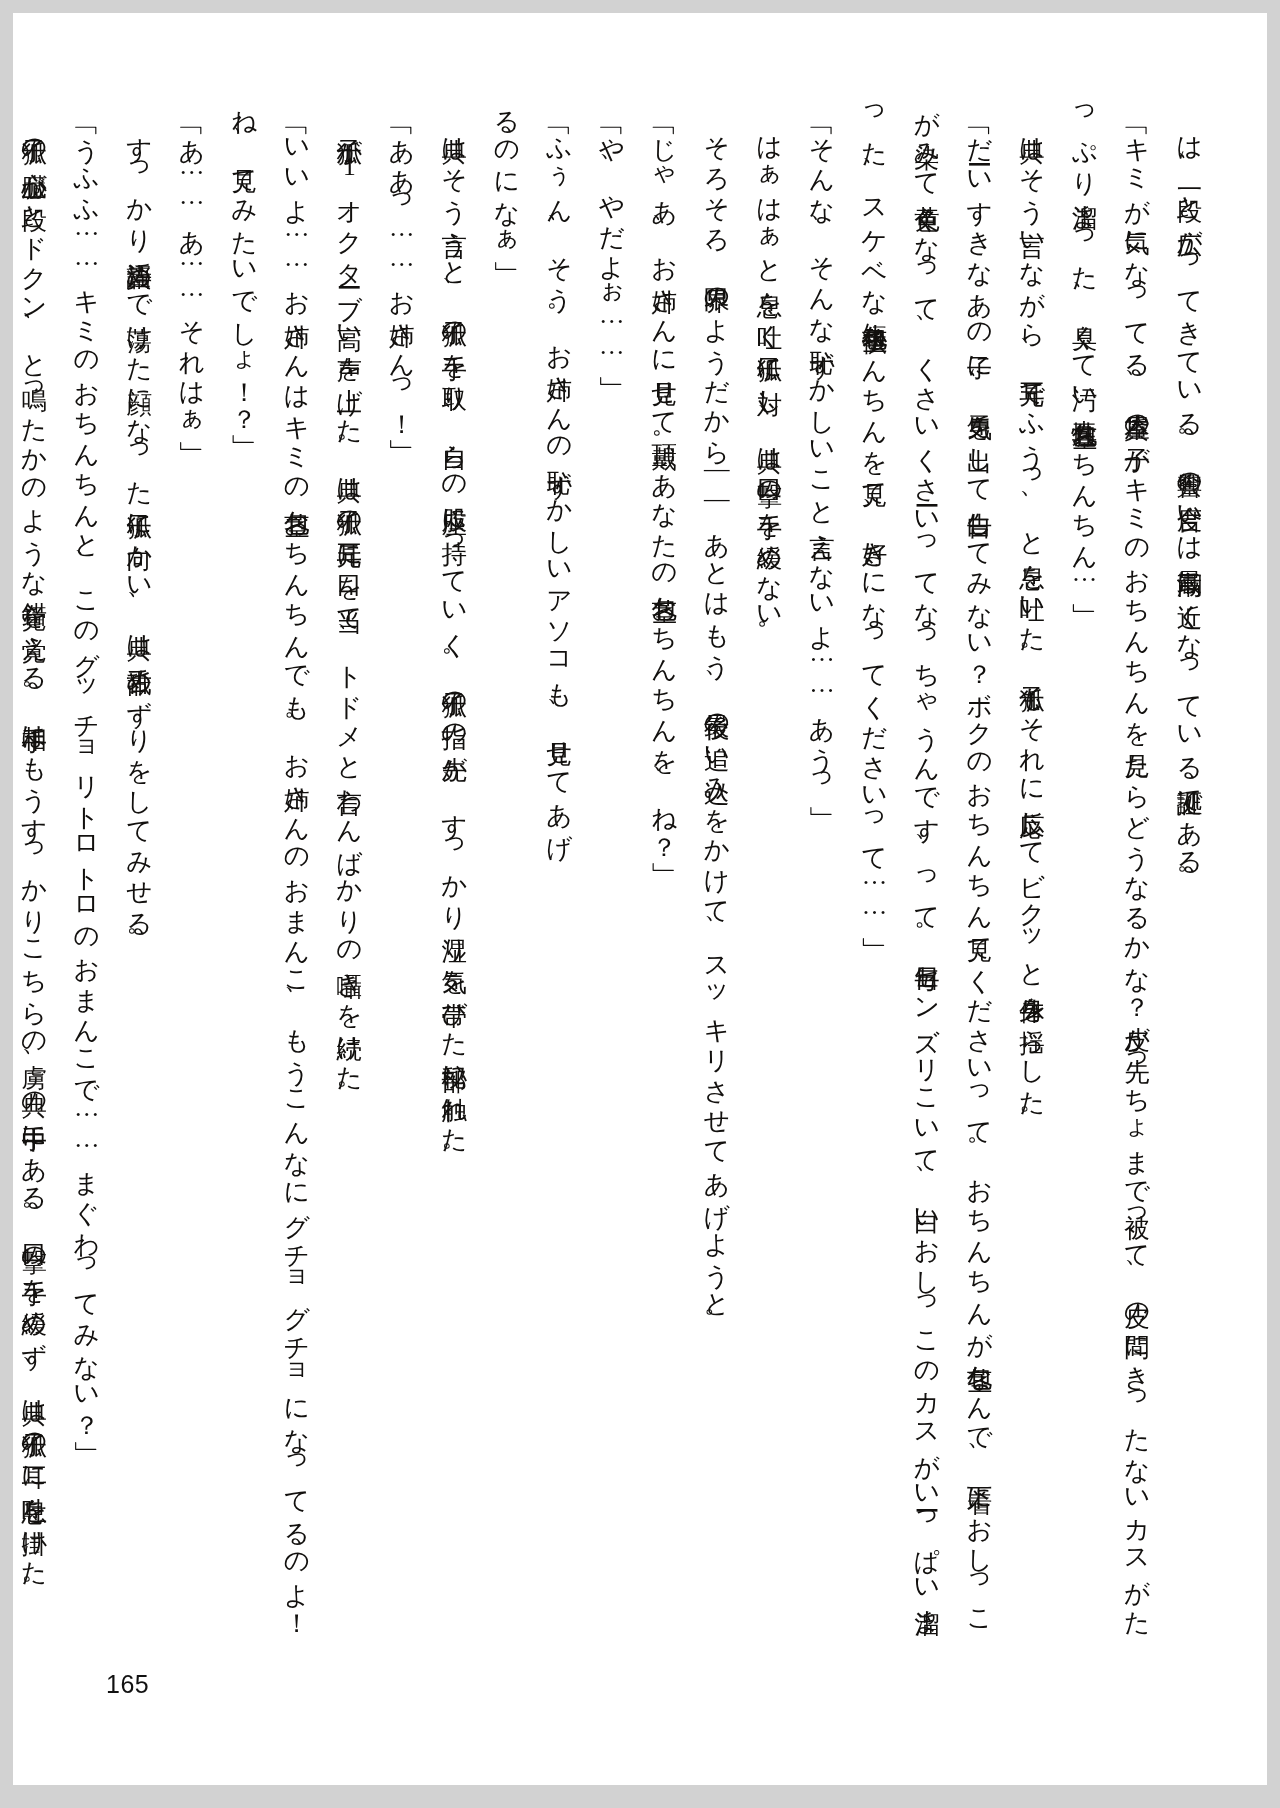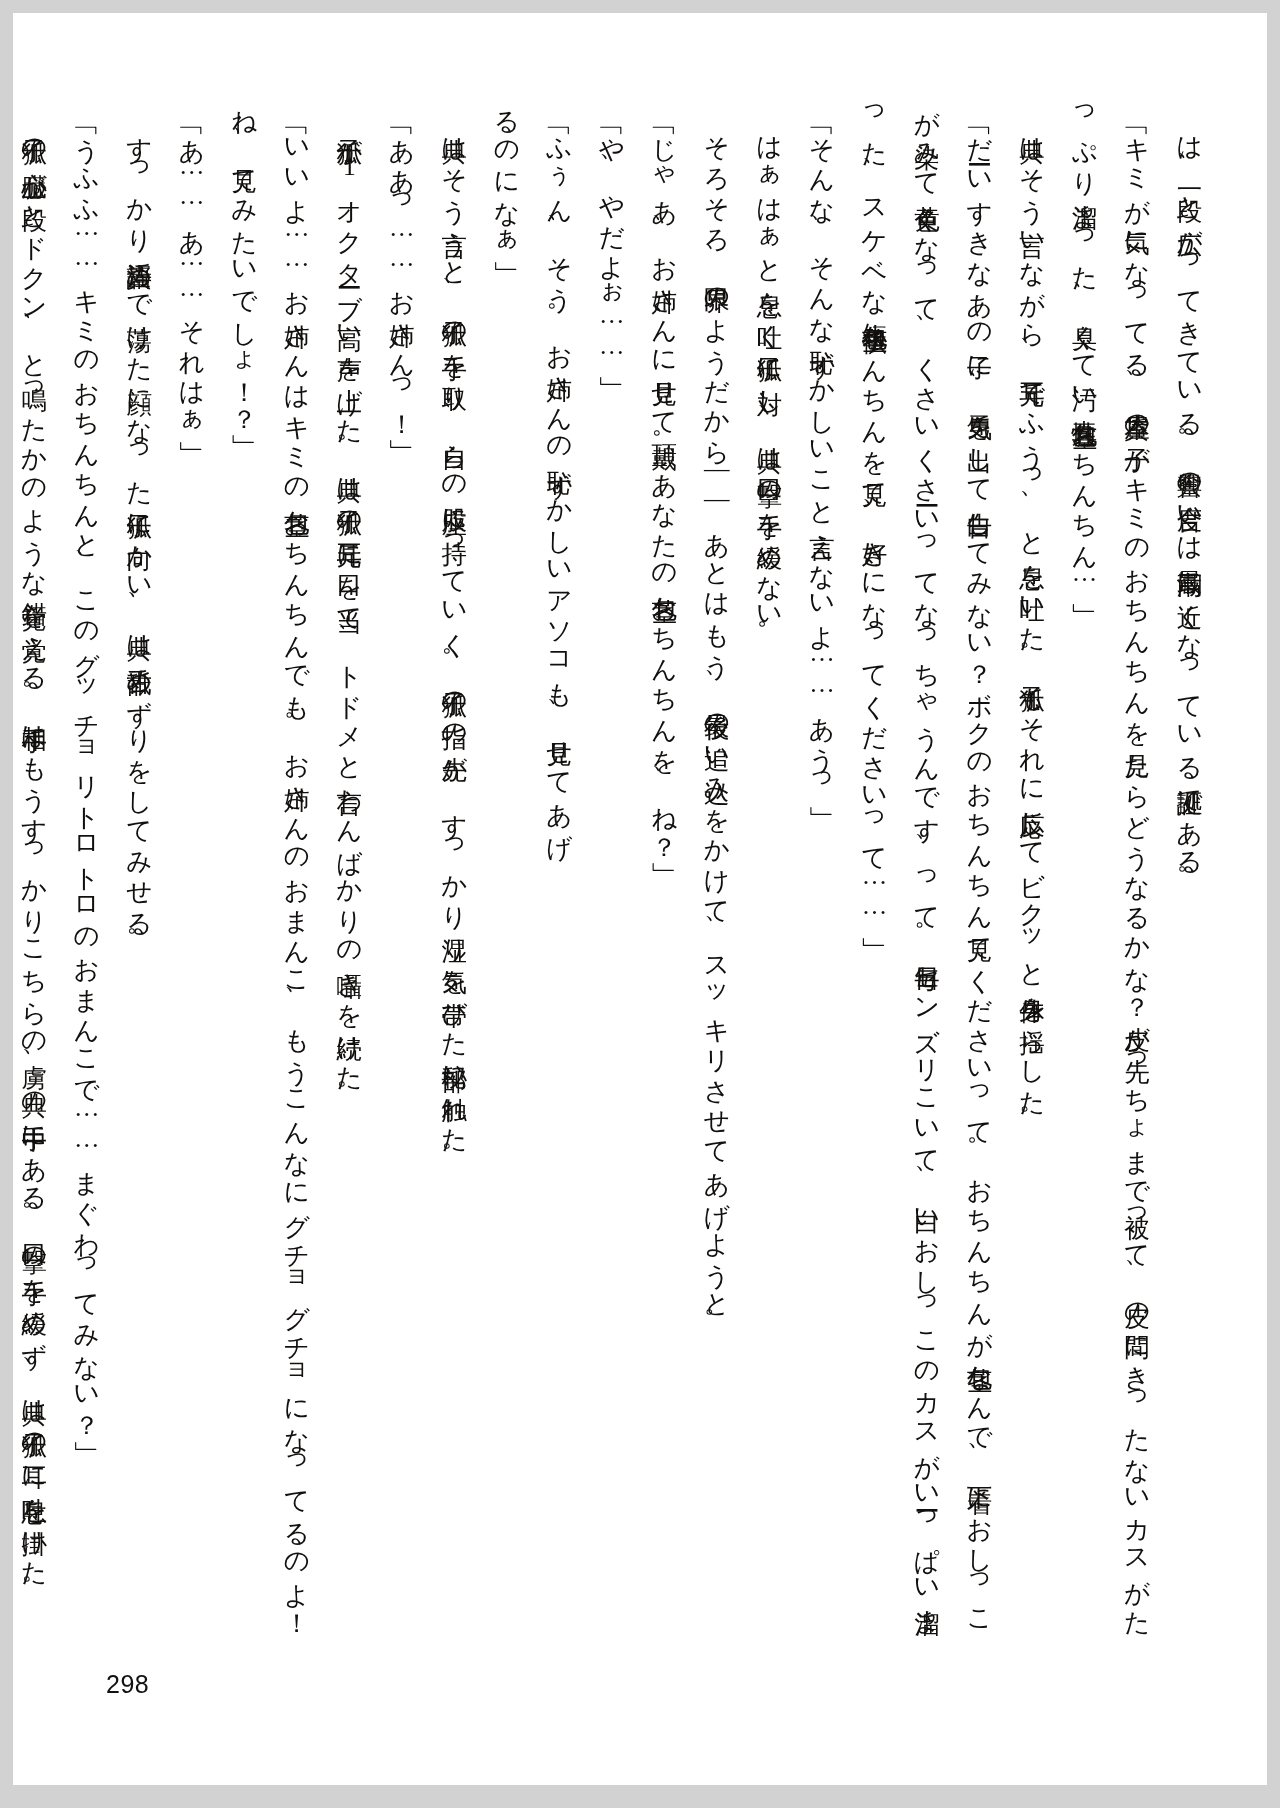--- a/index.html
+++ b/index.html
@@ -99,15 +99,15 @@
       <p class="para">「あ……あ……それはぁ」</p>
       <p class="para">すっかり淫語責めで蕩けた顔になった子狐に向かい、典は舌舐めずりをしてみせる。</p>
       <p class="para">「うふふ……キミのおちんちんと、このグッチョリトロトロのおまんこで……まぐわってみない？」</p>
       <p class="para">子狐の心臓が一段とドクン、と鳴ったかのような錯覚を覚える。相手はもうすっかりこちらの虜、典の手中にある。口撃の手を緩めず、典は子狐の耳に吐息を掛けた。</p>
       <p class="para">「いいよ……我慢しなくても……私とＨして、パパになっちゃっても……。キミの子供の、ママになってあげる」</p>
 
     </div>
 
   </div>
 
-  <div class="folio">298</div>
+  <div class="folio">165</div>
 
 </div>
 
 </body></html>

